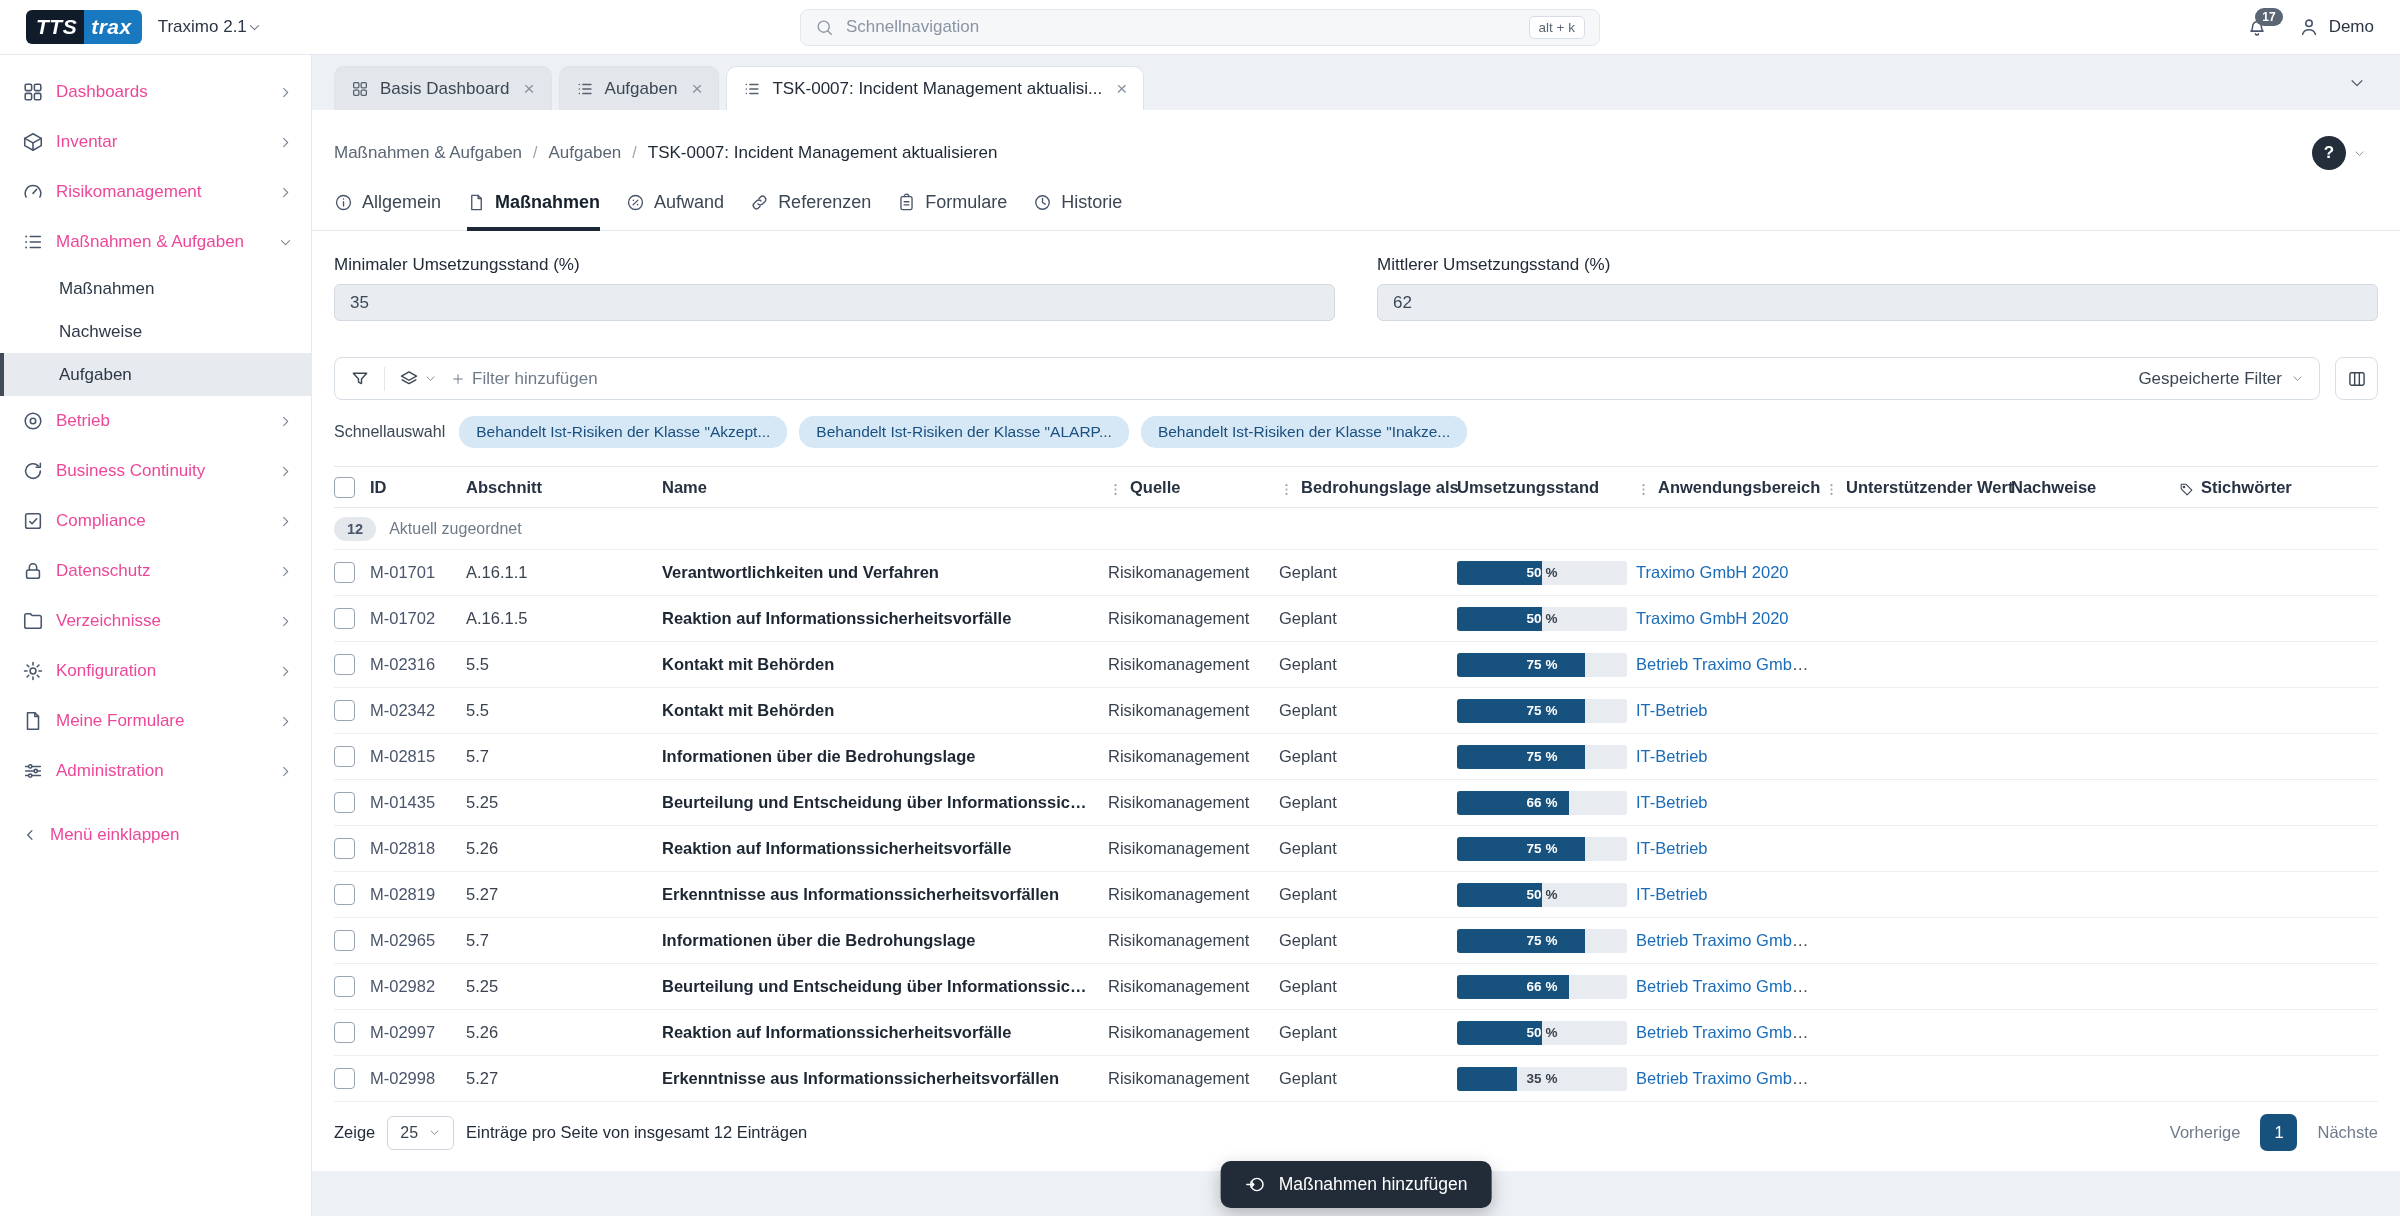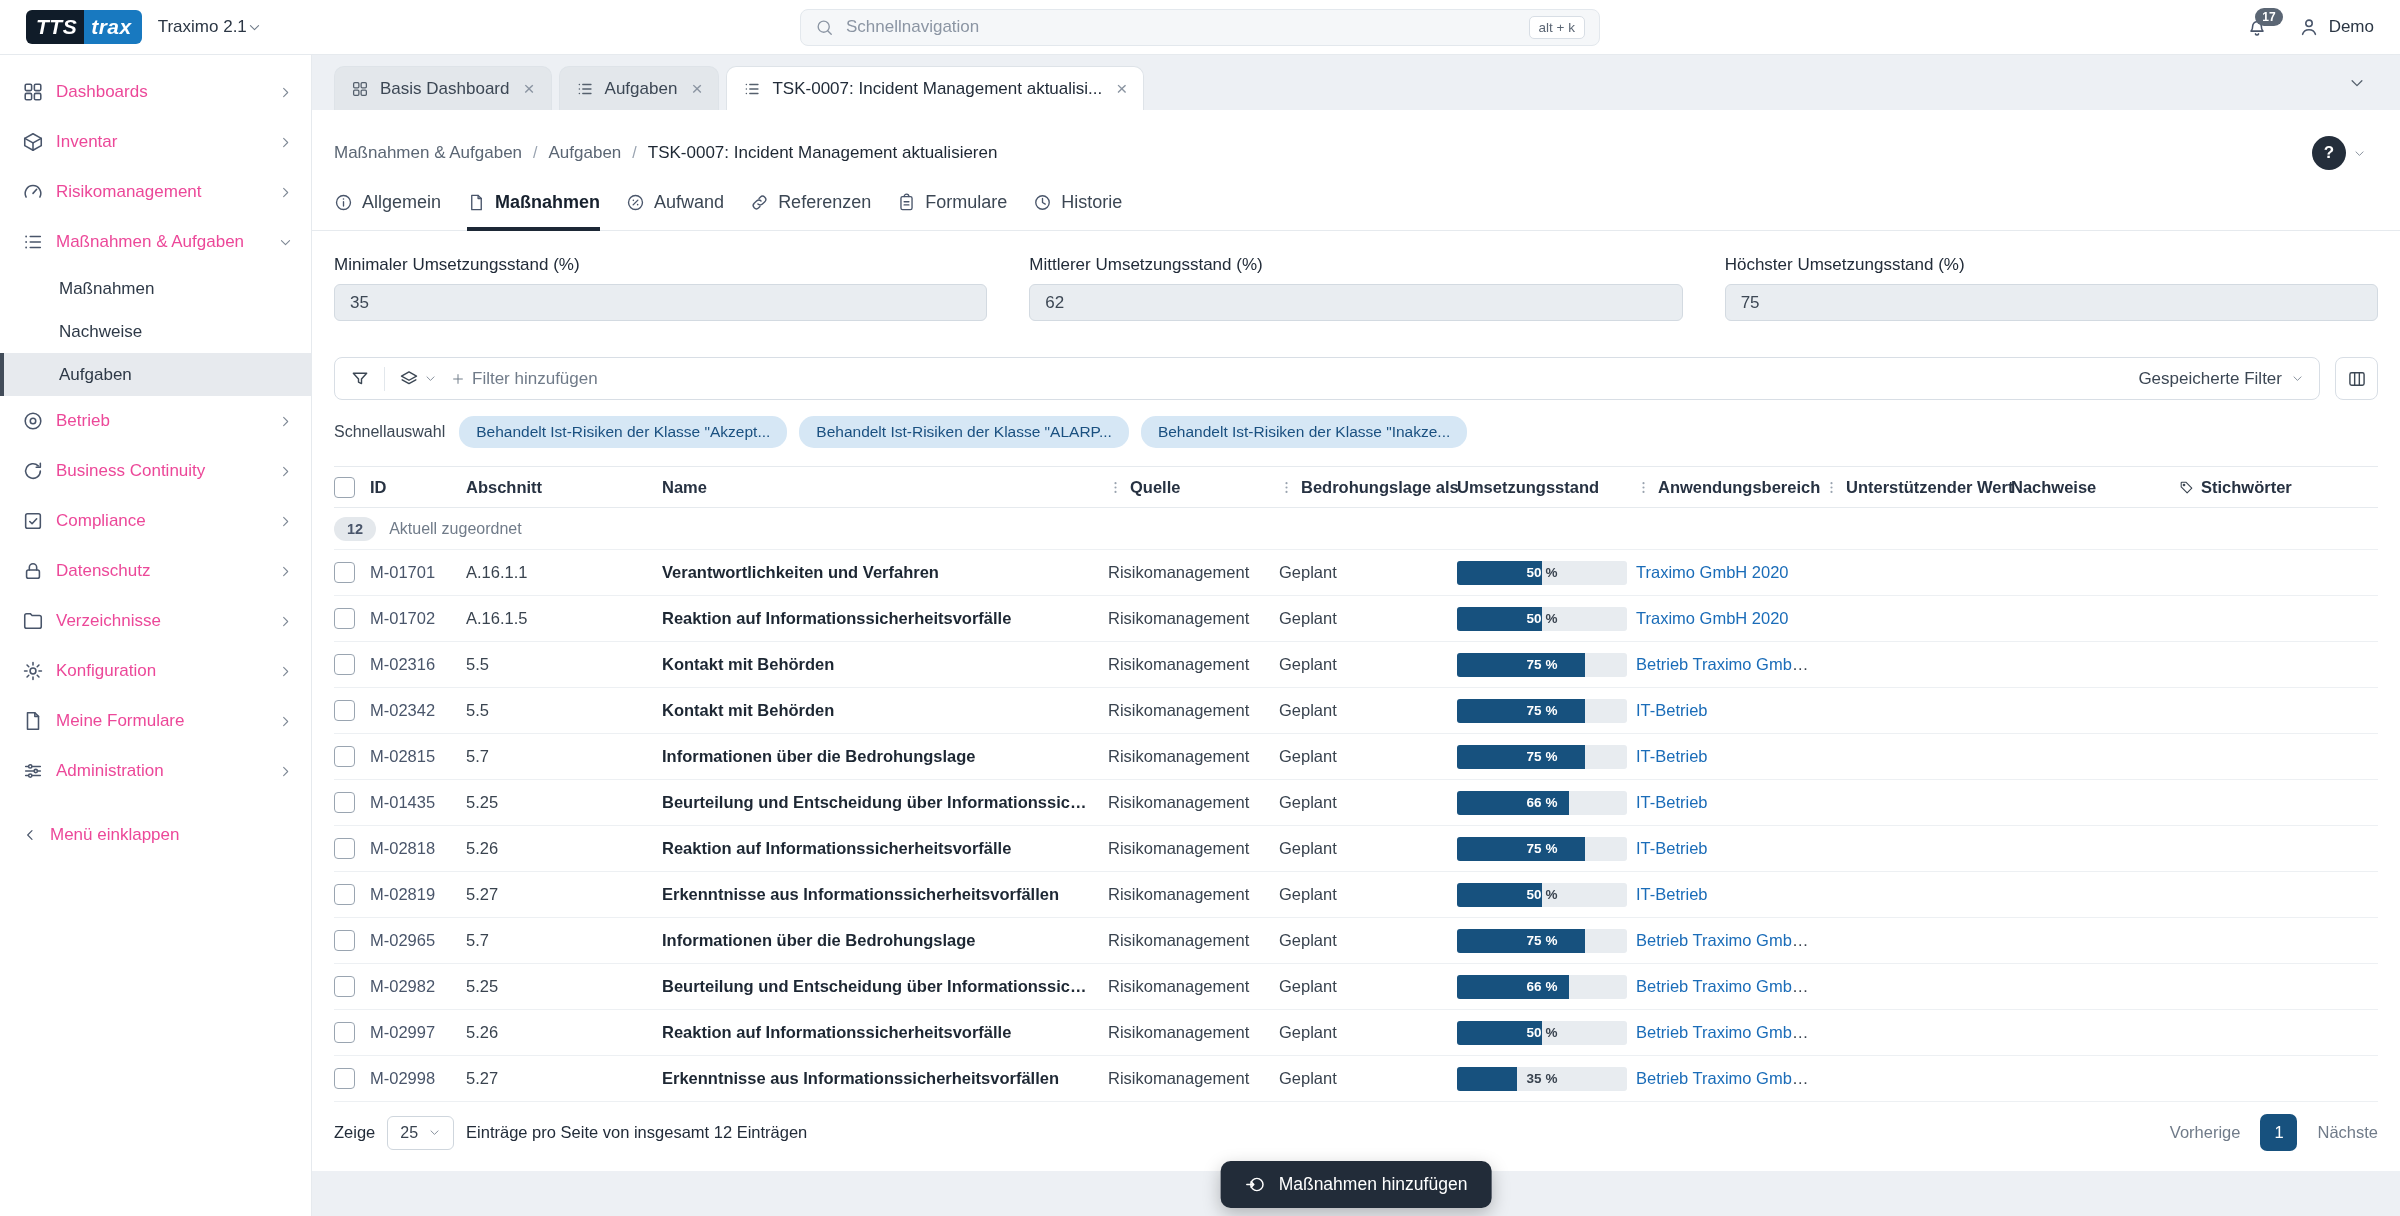--- a/index.html
+++ b/index.html
@@ -74,21 +74,21 @@
 
   .quick-row{display:flex;align-items:center;gap:14px;padding:16px 22px 4px}
   .quick-label{font-size:16px;color:#3c4754}
   .chips{display:flex;gap:12px}
   .chip{background:#d6e7f5;color:#1a5080;border-radius:15px;padding:7px 17px;font-size:15.5px;cursor:pointer;white-space:nowrap}
 
   .table-wrap{padding:14px 22px 0;flex:1;min-height:0}
   .trow{display:grid;grid-template-columns:36px 96px 196px minmax(420px,1fr) 171px 178px 179px 188px 187px 168px 199px;align-items:center}
   .thead{height:42px;border-top:1px solid #e6eaee;border-bottom:1px solid #e6eaee}
   .cell{min-width:0;overflow:hidden;text-overflow:ellipsis;white-space:nowrap;font-size:16.5px;color:#39434f;padding-right:12px}
-  .th{display:flex;align-items:center;gap:7px;overflow:visible;font-weight:bold;color:#273242}
+  .th{display:flex;align-items:flex-end;gap:7px;overflow:visible;font-weight:bold;color:#273242}
   .th .icn{width:15px;height:15px;color:#98a2ae}
   .th .icn.tagic{color:#39434f}
   .cb{display:flex;align-items:center;overflow:visible}
   .checkbox{width:21px;height:21px;border:1.5px solid #9aa5b1;border-radius:4px;display:inline-block;cursor:pointer;background:#fff}
   .group-row{display:flex;align-items:center;gap:13px;height:42px;border-bottom:1px solid #edf0f3}
   .count-badge{background:#e4e8ec;border-radius:13px;padding:4px 13px;font-size:14.5px;font-weight:bold;color:#49556a}
   .group-label{font-size:16px;color:#707b89}
   .drow{height:46px;border-bottom:1px solid #edf0f3;cursor:pointer}
   .tid{color:#49556a}
   .tname{font-weight:bold;color:#1d2733}
@@ -483,24 +483,20 @@
 
         <div class="stats-row" id="stats-row">
             <div class="stat">
               <div class="stat-label">Minimaler Umsetzungsstand (%)</div>
               <div class="stat-input">35</div>
             </div>
             <div class="stat">
               <div class="stat-label">Mittlerer Umsetzungsstand (%)</div>
               <div class="stat-input">62</div>
             </div>
-            <div class="stat">
-              <div class="stat-label">Höchster Umsetzungsstand (%)</div>
-              <div class="stat-input">75</div>
-            </div>
           </div>
 
         <div class="filter-row">
           <div class="filter-box">
             <span class="icn t-icn">
                 <svg viewBox="0 0 24 24">
                   <path d="M4 5h16l-6.2 7v5.5l-3.6-1.8V12z"></path>
                 </svg>
               </span>
             <span class="vdiv"></span>

